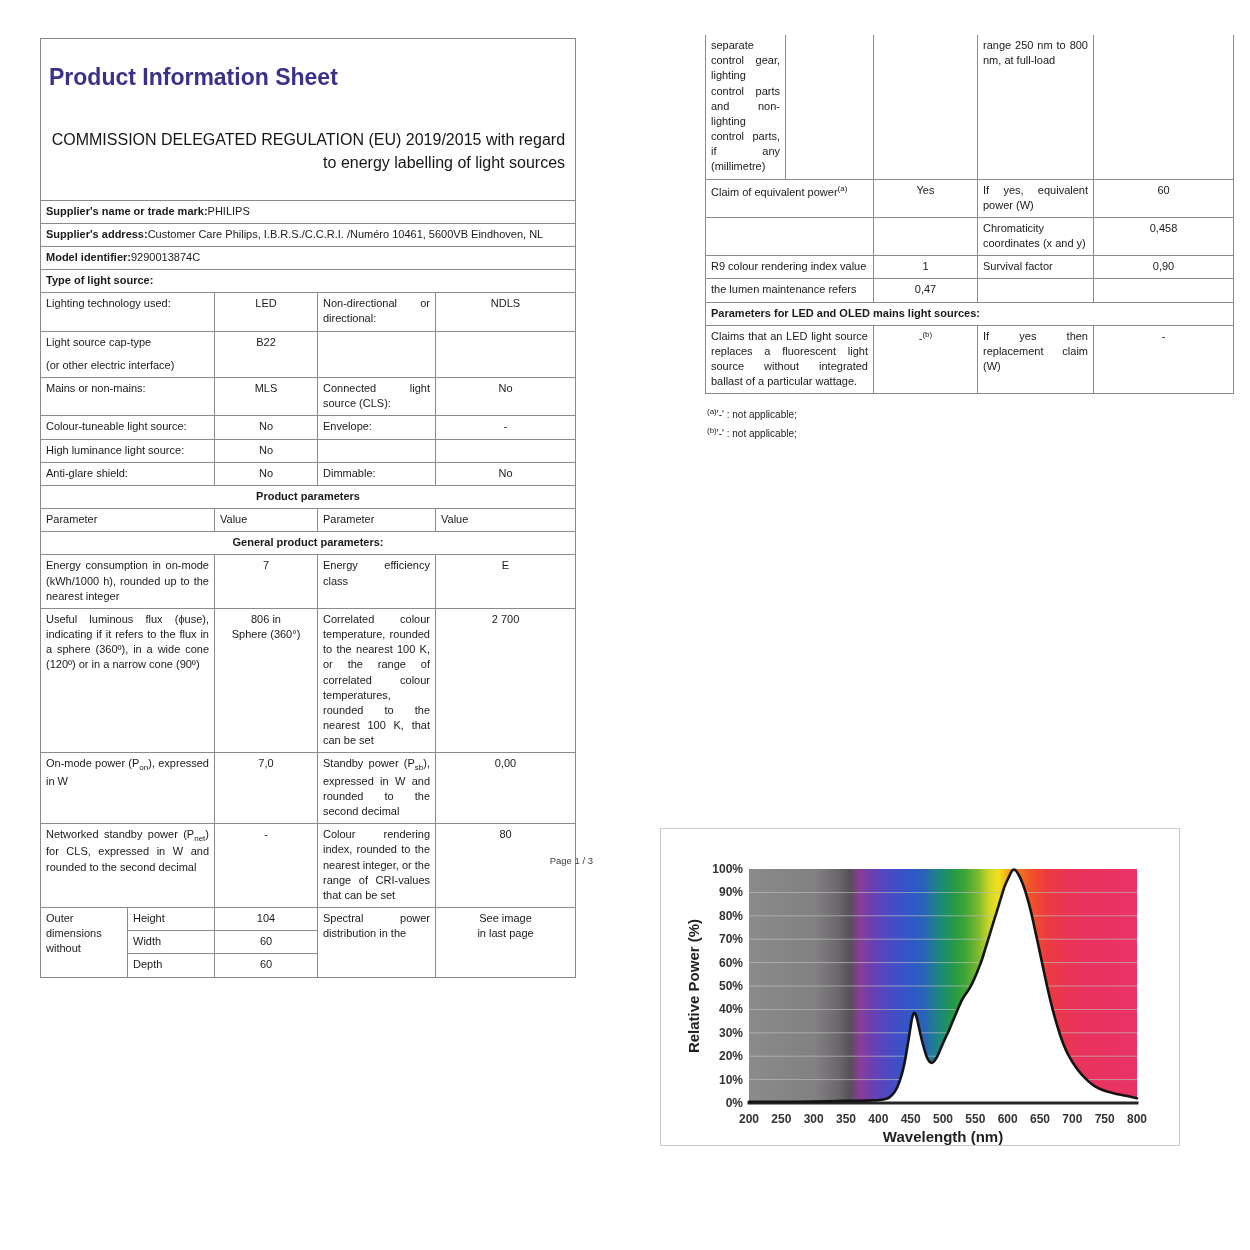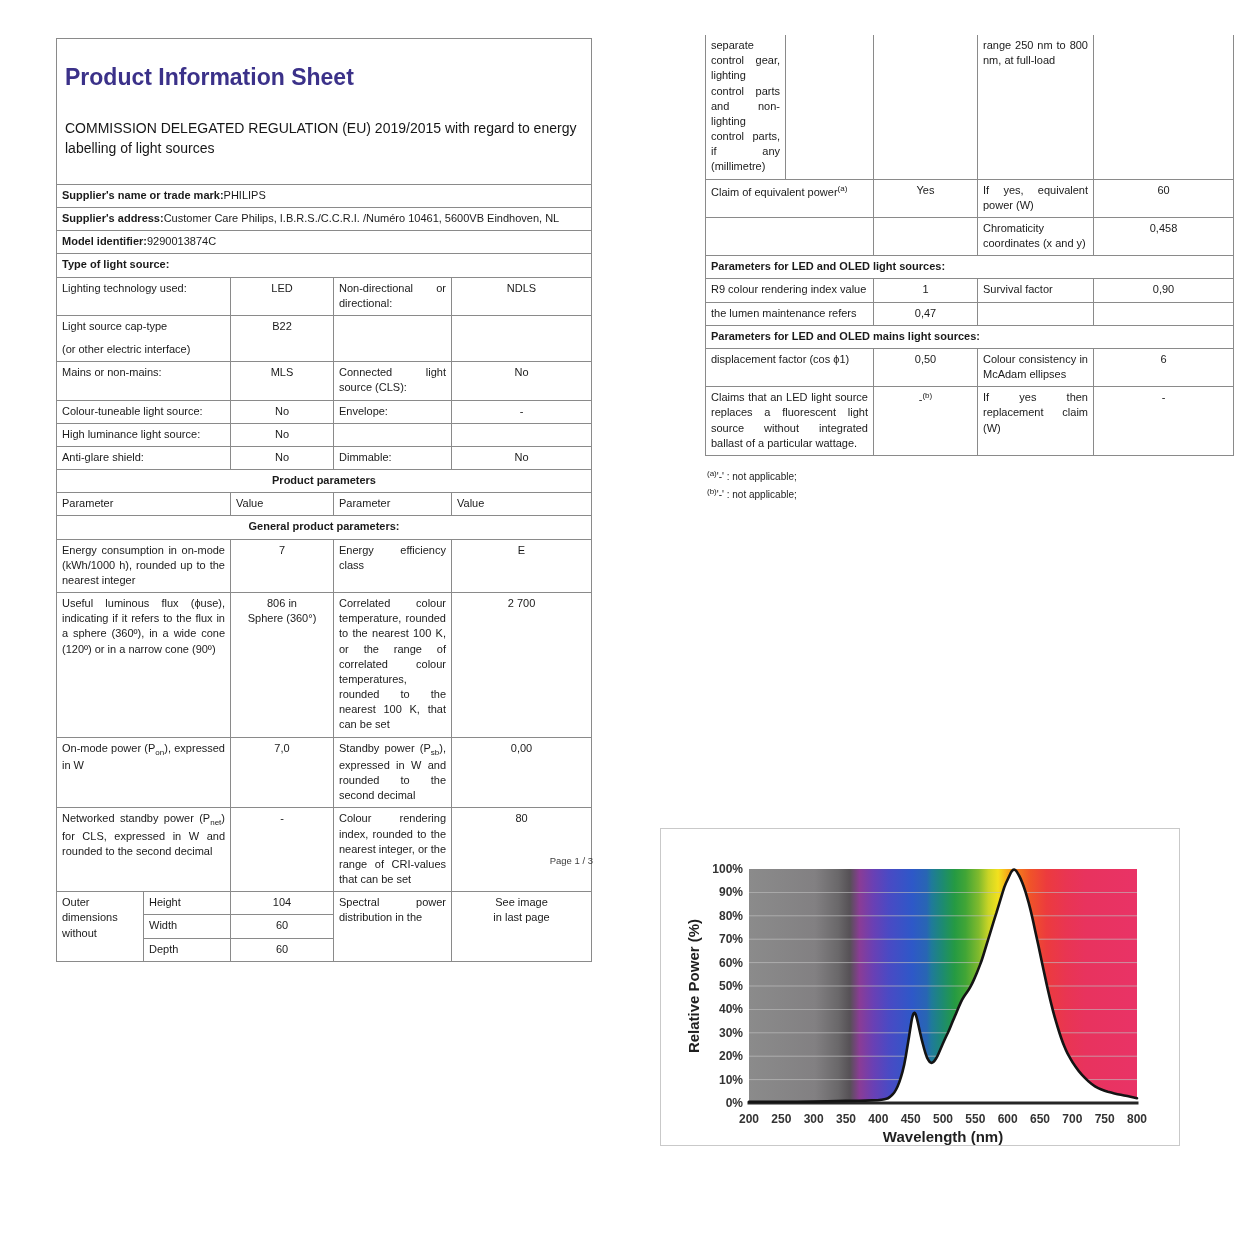--- a/index.html
+++ b/index.html
@@ -3,21 +3,21 @@
 <meta charset="utf-8">
 <style>
   :root{ --title-color:#3b3189; --border-color:#8a8a8a; }
   *{ box-sizing:border-box; margin:0; padding:0; }
   html,body{ background:#ffffff; }
   body{
     width:1250px; height:1250px; position:relative;
     font-family:"Liberation Sans", sans-serif;
     color:#1a1a1a; overflow:hidden;
   }
-  .col-left{ position:absolute; left:56px; top:38px; width:535px; }
+  .col-left{ position:absolute; left:40px; top:38px; width:535px; }
   .col-right{ position:absolute; left:705px; top:35px; width:528px; }
 
   table.doc-table{ border-collapse:collapse; table-layout:fixed; width:100%; }
   table.doc-table td{
     border:1px solid var(--border-color);
     vertical-align:top;
     font-size:11px; line-height:1.38;
     padding:3px 5px 4px 5px;
     white-space:pre-line;
     word-wrap:break-word;
@@ -25,21 +25,21 @@
   td.param{ text-align:justify; }
   td.val{ text-align:center; }
   td.plain{ text-align:left; }
   td.section{ font-weight:bold; text-align:left; }
   td.centerhead{ font-weight:bold; text-align:center; }
   td.noB{ border-bottom:none; }
   table.right-table tr:first-child td{ border-top:none; }
 
   .title-cell{ padding:8px 10px 10px 8px !important; }
   .doc-title{ font-size:23px; font-weight:bold; color:var(--title-color); letter-spacing:0; }
-  .doc-subtitle{ font-size:14px; margin-top:9px; line-height:1.45; color:#161616; }
+  .doc-subtitle{ font-size:16px; margin-top:19px; line-height:1.45; color:#161616;text-align:right; }
   .kv-label{ font-weight:bold; }
   .kv-value{ }
   .vgap{ display:block; height:8px; }
   sub,sup{ font-size:8px; }
 
   .page-num{
     position:absolute; left:480px; top:855px; width:113px;
     text-align:right; font-size:9.5px; color:#3d3d3d;
   }
   .footnotes{ margin-top:13px; padding-left:2px; }
@@ -201,42 +201,33 @@
           <td class="param">If yes, equivalent power (W)</td>
           <td class="val">60</td>
         </tr>
         <tr>
           <td class="param" colspan="2"></td>
           <td class="val"></td>
           <td class="param">Chromaticity coordinates (x and y)</td>
           <td class="val">0,458</td>
         </tr>
         <tr>
-          <td class="section" colspan="5">Parameters for LED and OLED light sources:</td>
-        </tr>
-        <tr>
           <td class="param" colspan="2">R9 colour rendering index value</td>
           <td class="val">1</td>
           <td class="param">Survival factor</td>
           <td class="val">0,90</td>
         </tr>
         <tr>
           <td class="param" colspan="2">the lumen maintenance refers</td>
           <td class="val">0,47</td>
           <td class="param"></td>
           <td class="val"></td>
         </tr>
         <tr>
           <td class="section" colspan="5">Parameters for LED and OLED mains light sources:</td>
-        </tr>
-        <tr>
-          <td class="param" colspan="2">displacement factor (cos ϕ1)</td>
-          <td class="val">0,50</td>
-          <td class="param">Colour consistency in McAdam ellipses</td>
-          <td class="val">6</td>
         </tr>
         <tr>
           <td class="param" colspan="2">Claims that an LED light source replaces a fluorescent light source without integrated ballast of a particular wattage.</td>
           <td class="val">-<sup>(b)</sup></td>
           <td class="param">If yes then replacement claim (W)</td>
           <td class="val">-</td>
         </tr>
       </tbody>
   </table>
   <div class="footnotes">

